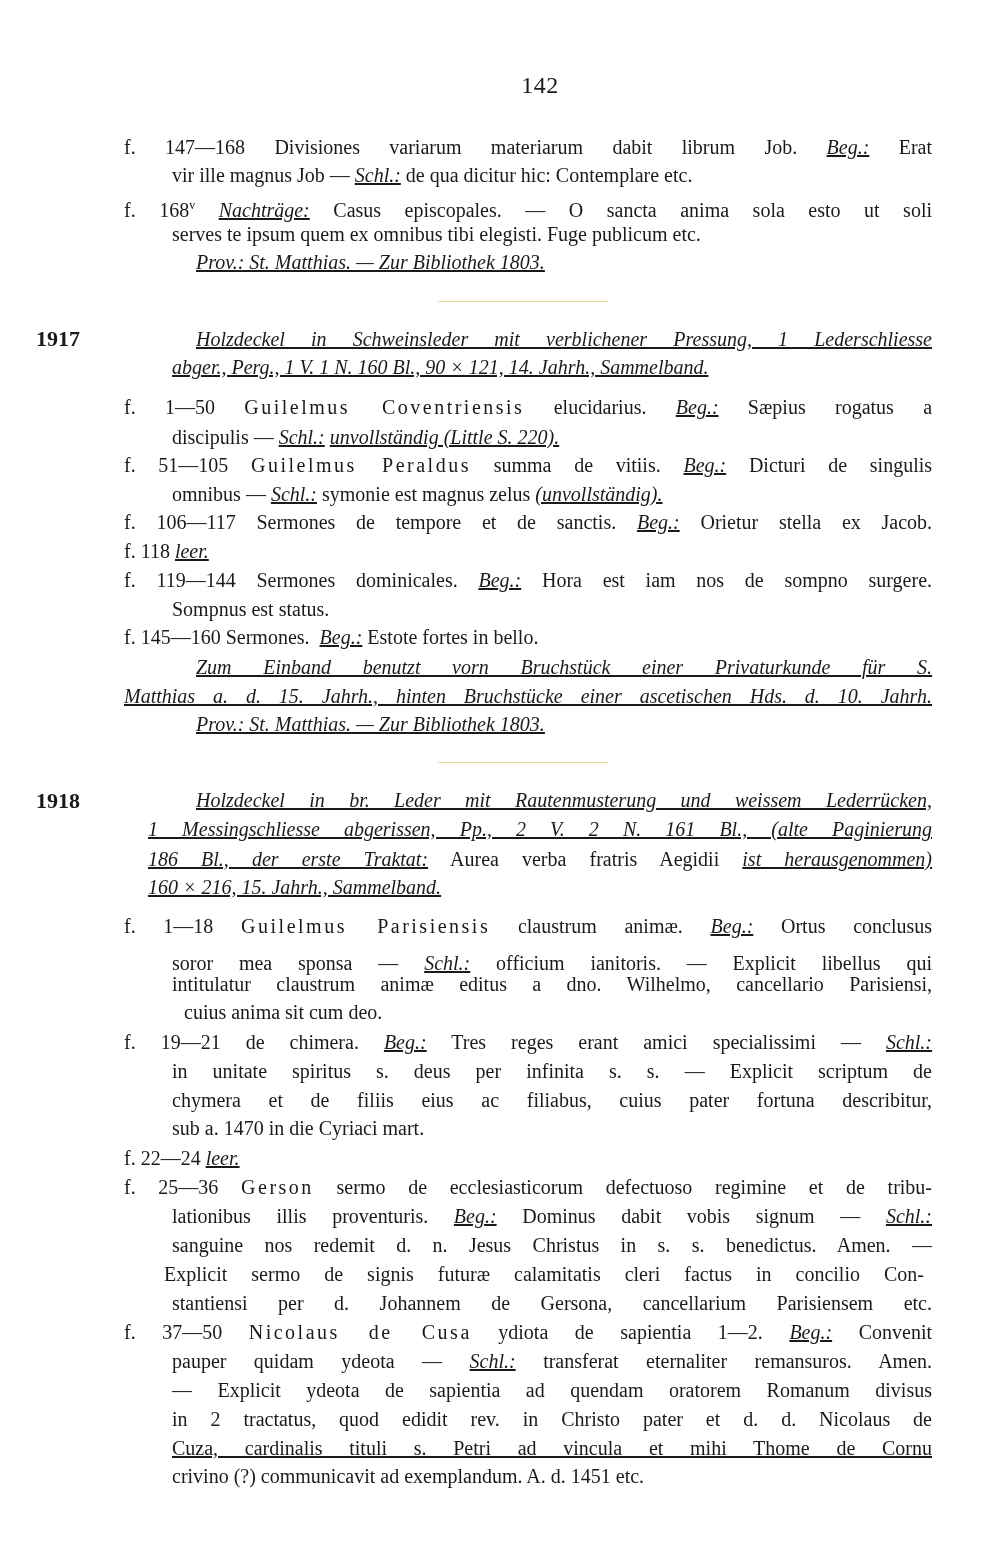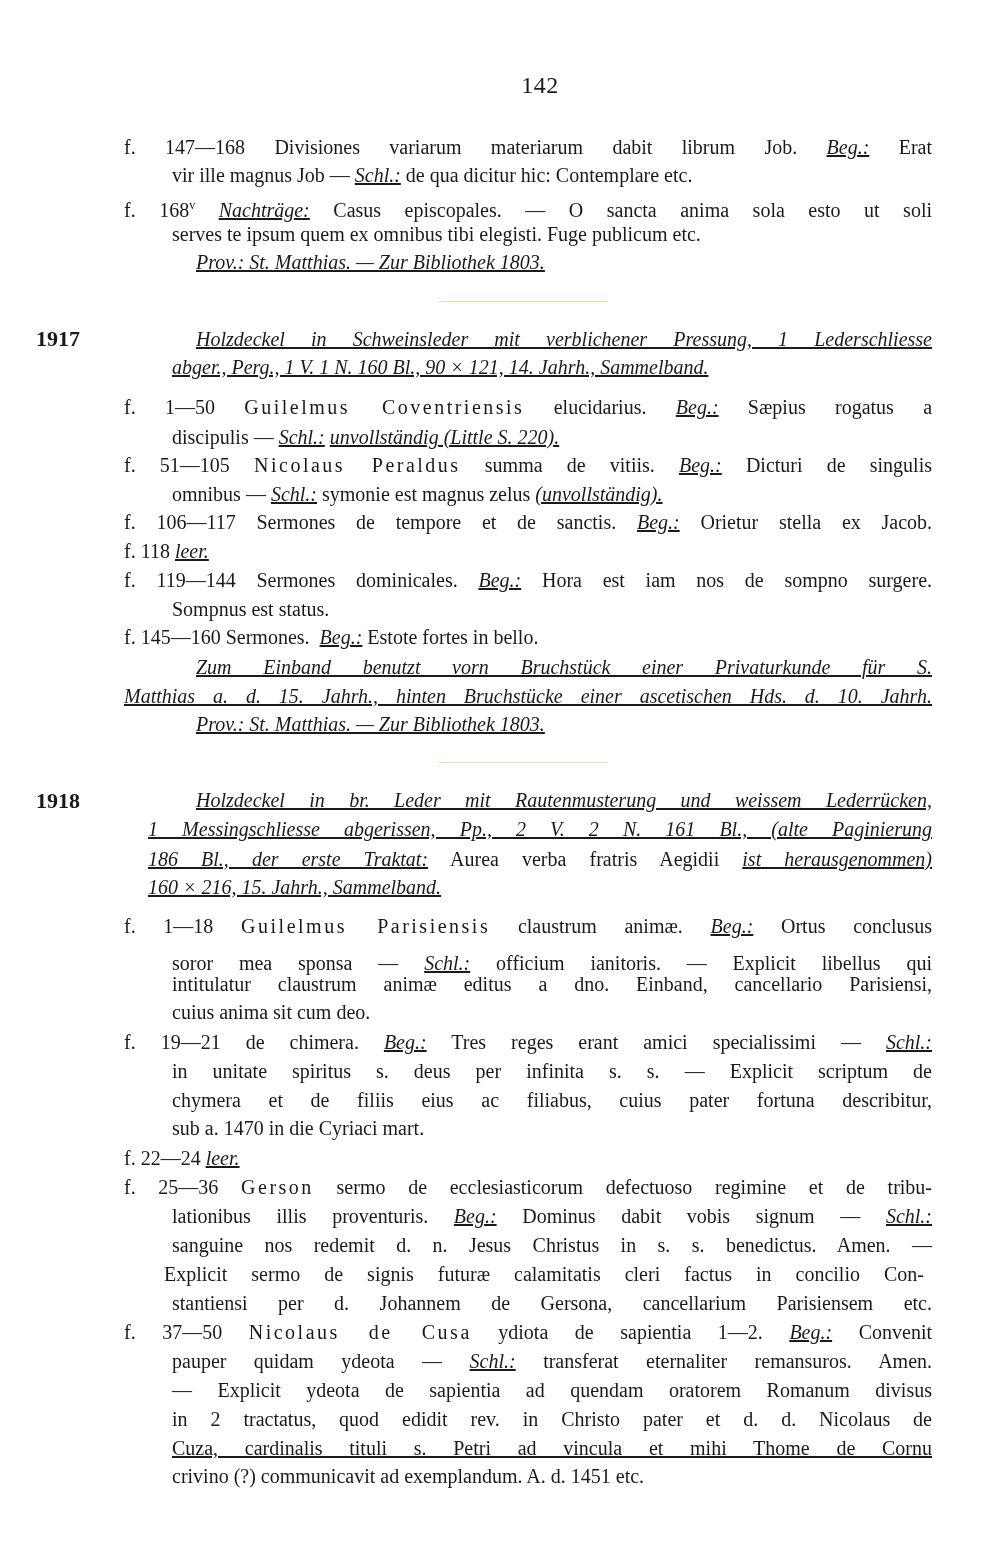--- a/index.html
+++ b/index.html
@@ -80,21 +80,21 @@
       <span>Sæpius rogatus a</span>
     </div>
     <div class="line" style="top:423px; left:172px;">
       <span>discipulis —</span>
       <span class="it">Schl.:</span>
       <span class="it">unvollständig (Little S. 220).</span>
     </div>
 
     <div class="line justify" style="top:451px; left:124px; width:808px;">
       <span>f. 51—105</span>
-      <span class="sp">Nicolaus Peraldus</span>
+      <span class="sp">Guilelmus Peraldus</span>
       <span>summa de vitiis.</span>
       <span class="it">Beg.:</span>
       <span>Dicturi de singulis</span>
     </div>
     <div class="line" style="top:480px; left:172px;">
       <span>omnibus —</span>
       <span class="it">Schl.:</span>
       <span>symonie est magnus zelus</span>
       <span class="it">(unvollständig).</span>
     </div>
@@ -149,22 +149,22 @@
       <span class="sp">Guilelmus Parisiensis</span>
       <span>claustrum animæ.</span>
       <span class="it">Beg.:</span>
       <span>Ortus conclusus</span>
     </div>
     <div class="line justify" style="top:941px; left:172px; width:760px;margin-top:8px;">
       <span>soror mea sponsa —</span>
       <span class="it">Schl.:</span>
       <span>officium ianitoris. — Explicit libellus qui</span>
     </div>
-    <div class="line justify" style="top:970px; left:172px; width:760px;">intitulatur claustrum animæ editus a dno. Einband, cancellario Parisiensi,</div>
-    <div class="line" style="top:998px; left:172px;">cuius anima sit cum deo.</div>
+    <div class="line justify" style="top:970px; left:172px; width:760px;">intitulatur claustrum animæ editus a dno. Wilhelmo, cancellario Parisiensi,</div>
+    <div class="line" style="top:998px; left:184px;">cuius anima sit cum deo.</div>
 
     <div class="line justify" style="top:1028px; left:124px; width:808px;">
       <span>f. 19—21</span>
       <span>de chimera.</span>
       <span class="it">Beg.:</span>
       <span>Tres reges erant amici specialissimi —</span>
       <span class="it">Schl.:</span>
     </div>
     <div class="line justify" style="top:1057px; left:172px; width:760px;">in unitate spiritus s. deus per infinita s. s. — Explicit scriptum de</div>
     <div class="line justify" style="top:1086px; left:172px; width:760px;">chymera et de filiis eius ac filiabus, cuius pater fortuna describitur,</div>

